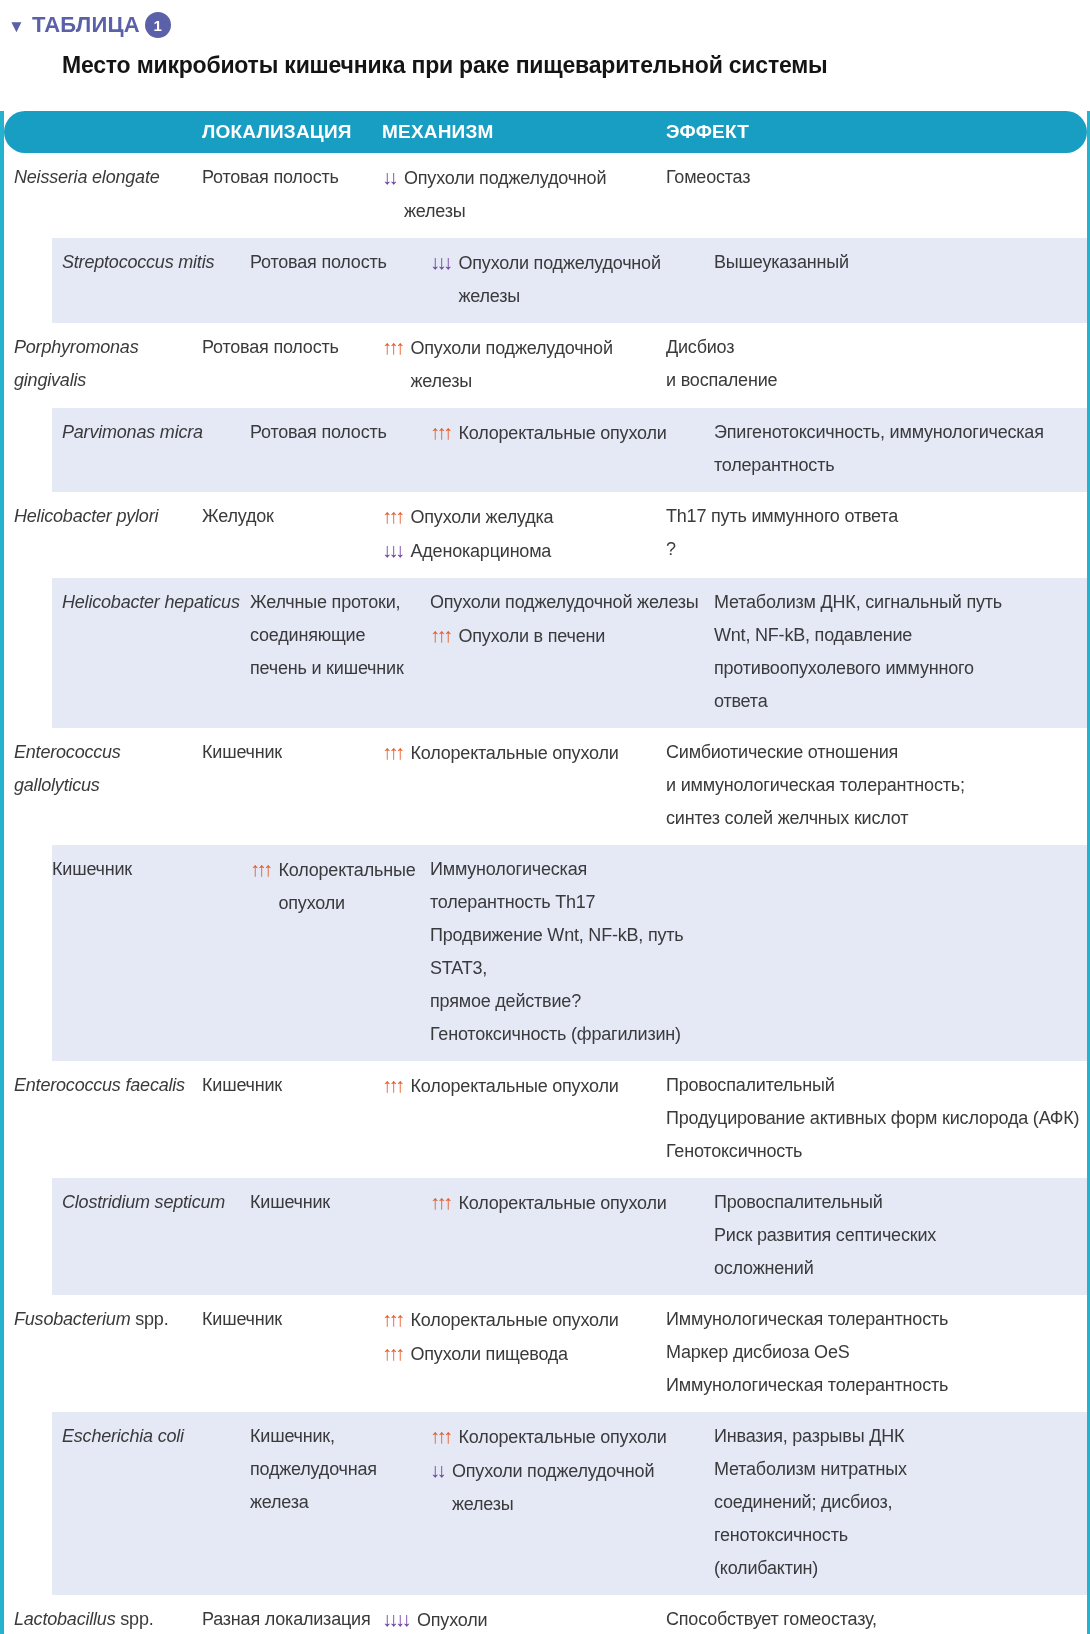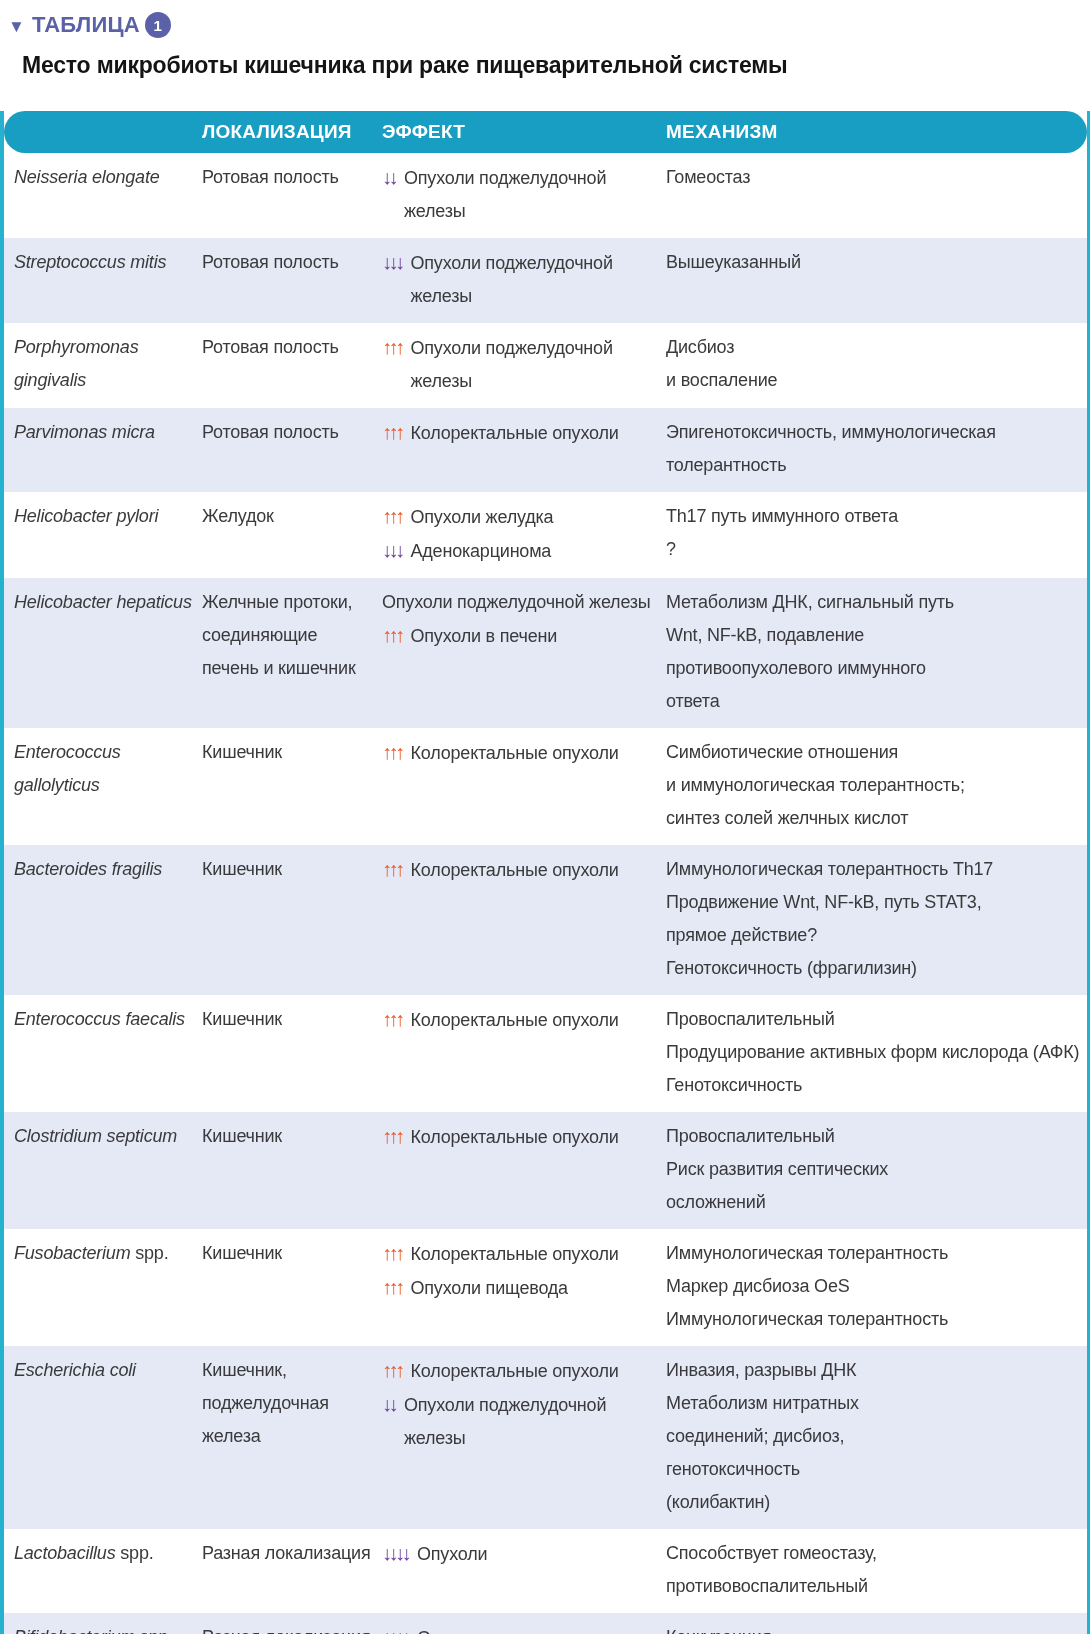--- a/index.html
+++ b/index.html
@@ -22,21 +22,21 @@
   .badge {
     width: 26px; height: 26px; border-radius: 50%;
     background: #5a61a8; color: #fff; font-size: 15px; font-weight: bold;
     display: inline-flex; align-items: center; justify-content: center;
     margin-left: -2px;
   }
 
   
   .page-title {
     padding: 14px 10px 0 22px;
-    font-size: 23px; font-weight: bold; color: #141414; letter-spacing: -0.2px;
+    font-size: 23px; font-weight: bold; color: #141414; letter-spacing: -0.2px; margin-left: 40px;
   }
 
   
   .tbl {
     margin-top: 32px;
     border-left: 4px solid #25b2cf;
     border-right: 3px solid #25b2cf;
     border-bottom: 10px solid #25b2cf;
   }
   .hdr {
@@ -45,21 +45,21 @@
     min-height: 42px; align-items: center;
     font-weight: bold; font-size: 19px; letter-spacing: 0.2px; border-radius: 21px;
   }
   .hdr .hcell { padding: 9px 6px 9px 0; }
   .hdr .hcell.first { padding-left: 10px; }
 
   .row {
     display: grid; grid-template-columns: 198px 180px 284px 1fr;
     background: #ffffff;
   }
-  .row.alt { background: #e4e9f5; }
+  .row.alt { background: #e4e9f5; margin-left: 48px; }
   .cell {
     padding: 8px 6px 10px 0;
     font-size: 18px; line-height: 33px; letter-spacing: -0.2px;
     color: #3a3a3c; vertical-align: top;
   }
   .cell.species { padding-left: 10px; }
   .sp-it { font-style: italic; text-align: center; }
   .sp-sf { font-style: normal; }
   .fx-line { display: flex; align-items: baseline; }
   .arrows {
@@ -79,22 +79,22 @@
     <span>ТАБЛИЦА</span>
     <span class="badge">1</span>
   </div>
 
   <div class="page-title">Место микробиоты кишечника при раке пищеварительной системы</div>
 
   <div class="tbl">
     <div class="hdr">
       <div class="hcell first"></div>
       <div class="hcell">ЛОКАЛИЗАЦИЯ</div>
+      <div class="hcell">МЕХАНИЗМ</div>
       <div class="hcell">ЭФФЕКТ</div>
-      <div class="hcell">МЕХАНИЗМ</div>
     </div>
     <div>
         <div class="row">
           <div class="cell species"><span class="sp-it">Neisseria elongate</span></div>
           <div class="cell">
             <div class="loc-line">Ротовая полость</div>
           </div>
           <div class="cell">
             <div class="fx-line">
               <span class="arrows down">↓↓</span>
@@ -206,21 +206,20 @@
               <span class="fx-text">Колоректальные опухоли</span>
             </div>
           </div>
           <div class="cell">
             <div class="mech-line">Симбиотические отношения</div>
             <div class="mech-line">и иммунологическая толерантность;</div>
             <div class="mech-line">синтез солей желчных кислот</div>
           </div>
         </div>
         <div class="row alt">
-          <div class="cell species"><span class="sp-it">Bacteroides fragilis</span></div>
           <div class="cell">
             <div class="loc-line">Кишечник</div>
           </div>
           <div class="cell">
             <div class="fx-line">
               <span class="arrows up">↑↑↑</span>
               <span class="fx-text">Колоректальные опухоли</span>
             </div>
           </div>
           <div class="cell">

